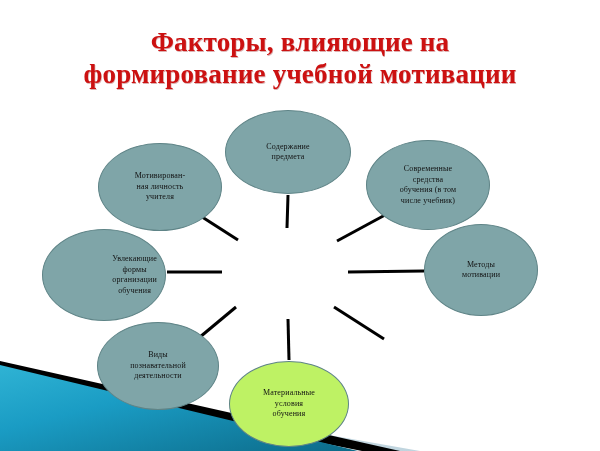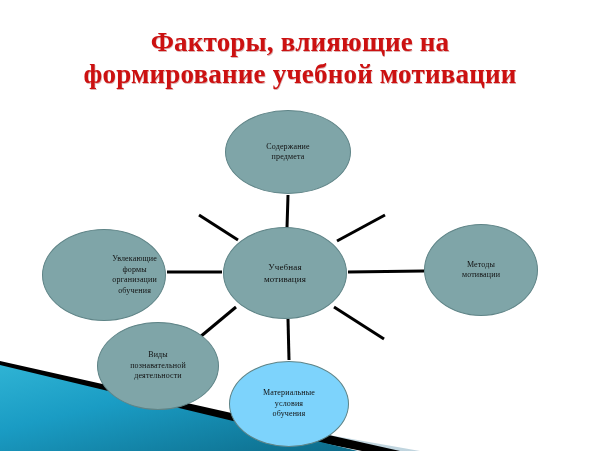--- a/index.html
+++ b/index.html
@@ -126,29 +126,34 @@
         <line x1="348" y1="272" x2="424" y2="271" stroke="#000000" stroke-width="3" stroke-linecap="butt"></line>
         <line x1="334" y1="307" x2="384" y2="339" stroke="#000000" stroke-width="3" stroke-linecap="butt"></line>
         <line x1="288" y1="319" x2="289" y2="360" stroke="#000000" stroke-width="3" stroke-linecap="butt"></line>
         <line x1="236" y1="307" x2="200" y2="337" stroke="#000000" stroke-width="3" stroke-linecap="butt"></line>
         <line x1="222" y1="272" x2="167" y2="272" stroke="#000000" stroke-width="3" stroke-linecap="butt"></line>
         <line x1="238" y1="240" x2="199" y2="215" stroke="#000000" stroke-width="3" stroke-linecap="butt"></line>
       </svg>
 
   <div class="node" style="left: 225px; top: 110px; width: 126px; height: 84px; background: rgb(127, 165, 168); border-color: rgb(95, 132, 135); color: rgb(17, 17, 17); align-items: center;"><span>Содержание
 предмета</span></div>
+      <div class="node" style="left: 366px; top: 140px; width: 124px; height: 90px; background: rgb(127, 165, 168); border-color: rgb(95, 132, 135); color: rgb(17, 17, 17);"><span>Современные
+средства
+обучения (в том
+числе учебник)</span></div>
       <div class="node" style="left: 424px; top: 224px; width: 114px; height: 92px; background: rgb(127, 165, 168); border-color: rgb(95, 132, 135); color: rgb(17, 17, 17);"><span>Методы
 мотивации</span></div>
-      <div class="node" style="left: 229px; top: 361px; width: 120px; height: 86px; background: #7dd3fc; border-color: rgb(95, 132, 135); color: rgb(17, 17, 17);"><span>Материальные
+      <div class="node" style="left: 229px; top: 361px; width: 120px; height: 86px; background: #bef264; border-color: rgb(95, 132, 135); color: rgb(17, 17, 17);"><span>Материальные
 условия
 обучения</span></div>
       <div class="node" style="left: 97px; top: 322px; width: 122px; height: 88px; background: rgb(127, 165, 168); border-color: rgb(95, 132, 135); color: rgb(17, 17, 17);"><span>Виды
 познавательной
 деятельности</span></div>
       <div class="node" style="left: 42px; top: 229px; width: 124px; height: 92px; background: rgb(127, 165, 168); border-color: rgb(95, 132, 135); color: rgb(17, 17, 17); justify-content: flex-end;"><span>Увлекающие
 формы
 организации
 обучения</span></div>
-      <div class="node center" style="left: 223px; top: 227px; width: 124px; height: 92px; background: rgb(127, 165, 168); border-color: rgb(95, 132, 135); color: rgb(17, 17, 17);"><span>Учебная
-мотивация</span></div>
+      <div class="node" style="left: 98px; top: 143px; width: 124px; height: 88px; background: rgb(127, 165, 168); border-color: rgb(95, 132, 135); color: rgb(17, 17, 17);"><span>Мотивирован-
+ная личность
+учителя</span></div>
     </div>
 
 </div>
 
 </body></html>

